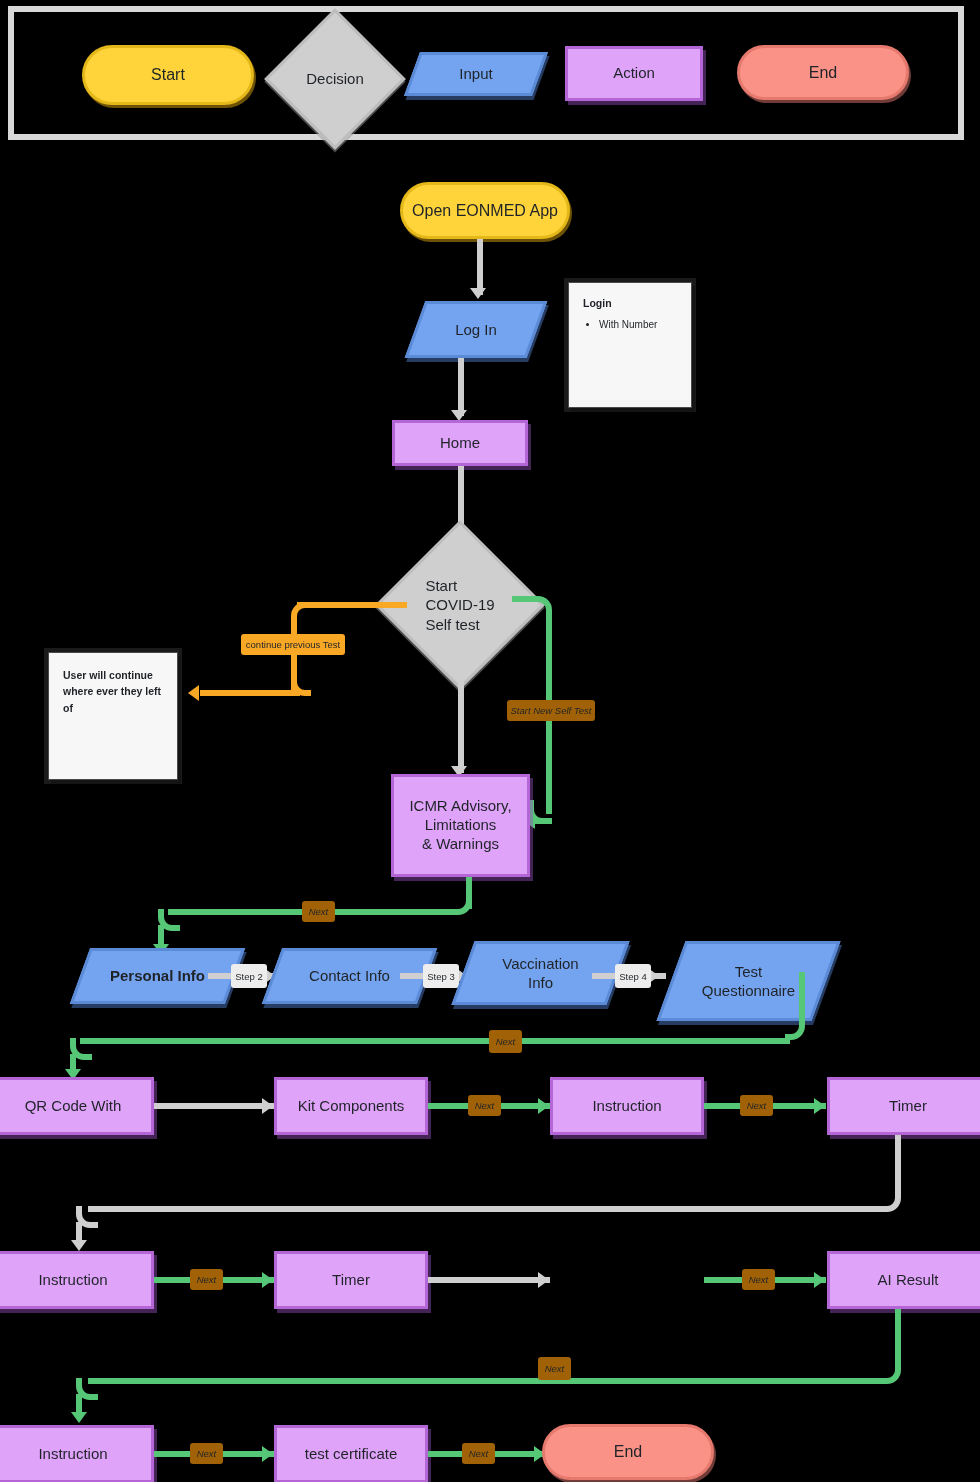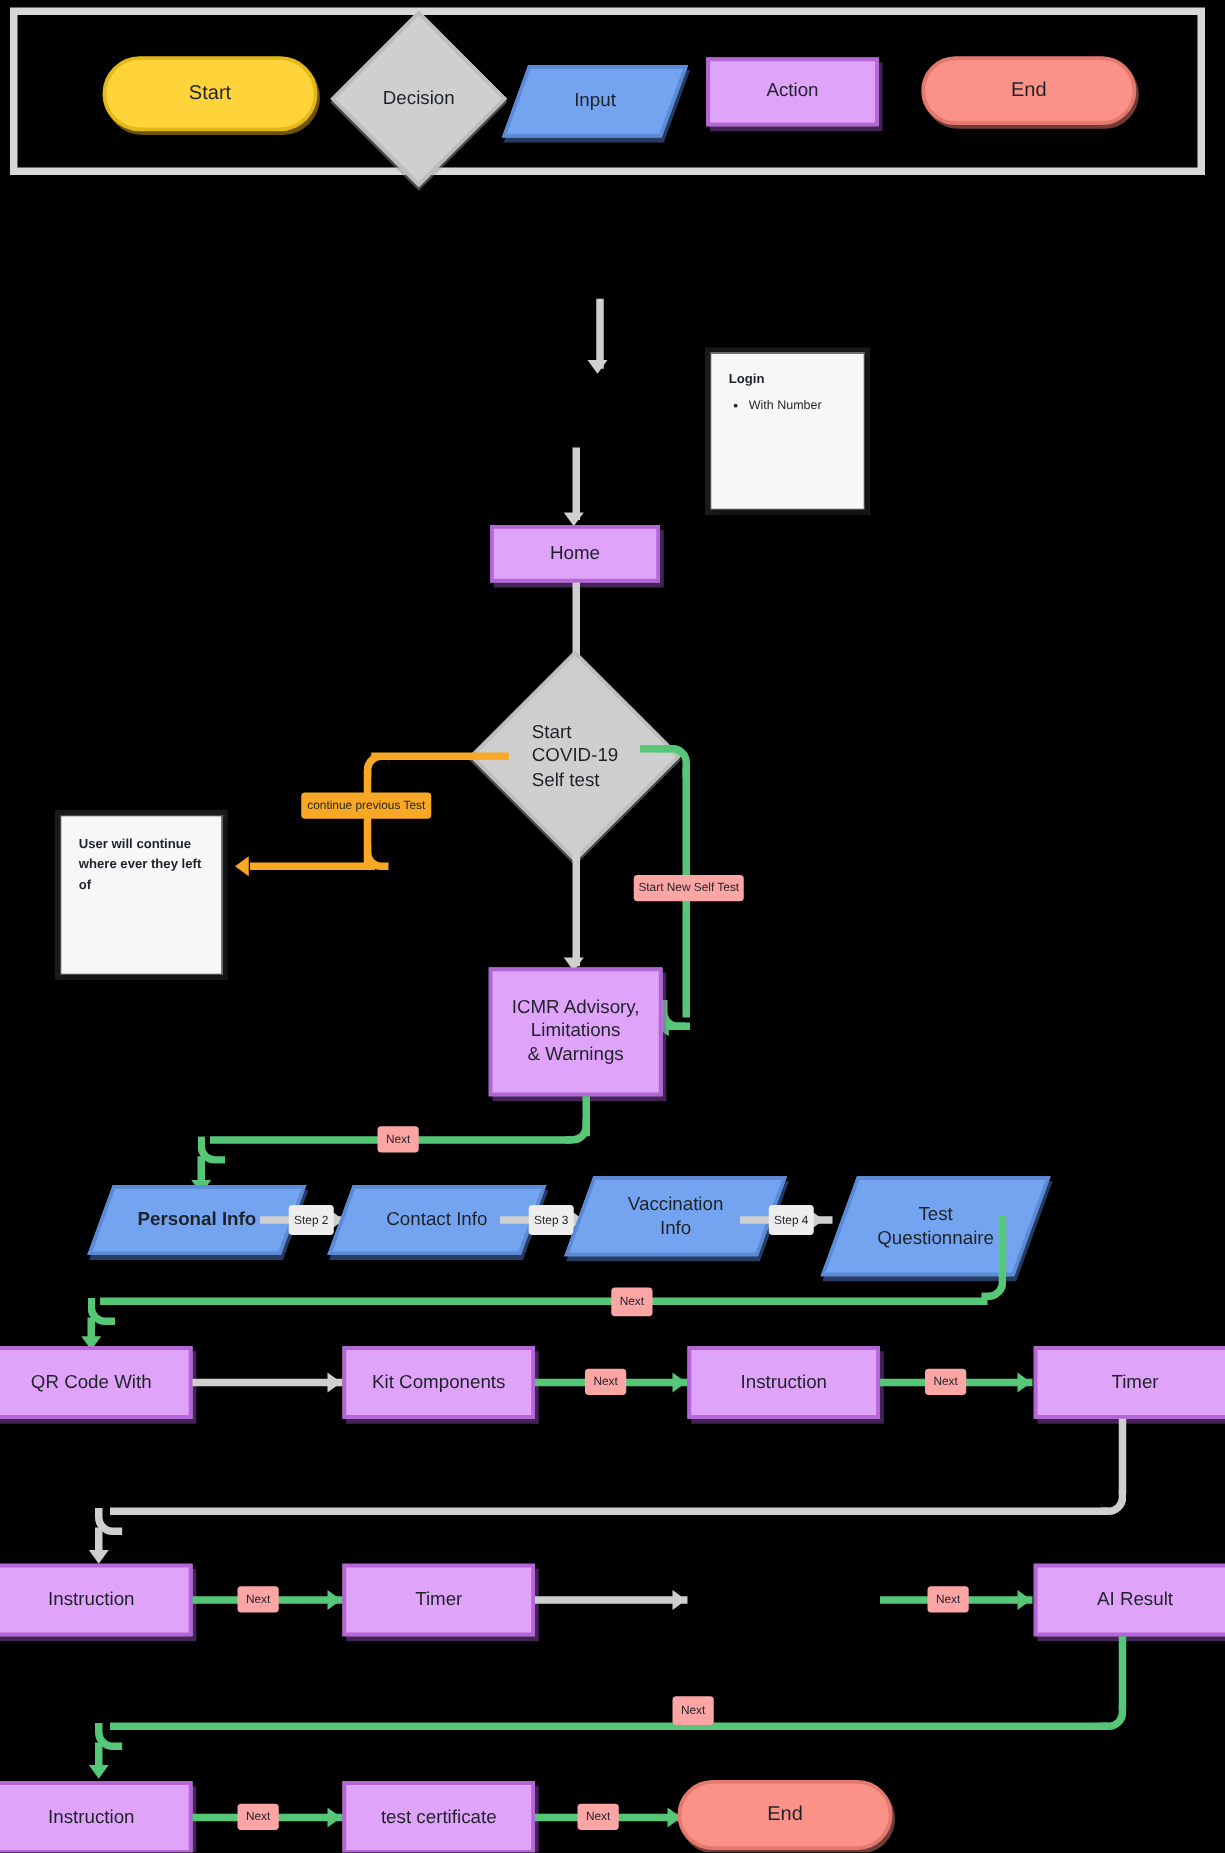--- a/index.html
+++ b/index.html
@@ -161,57 +161,64 @@
   .elabel{
     position:absolute;
     box-sizing:border-box;
     display:flex;align-items:center;justify-content:center;
     font-size:9.5px;
     color:#1f2328;
     border-radius:3px;
     padding:0 6px;
     white-space:nowrap;
   }
-  .elabel.green{background:#fca5a5;}
+  .elabel.green{background:#a16207;font-style:italic;}
   .elabel.gray{background:#EDEDED;}
   .elabel.orange{background:#F9A825;}
 </style>
 </head>
 <body>
 
 <div id="stage">
 
   <div class="legend-frame"></div>
 
   <div class="node term" style="left:82px;top:45px;width:172px;height:60px;">
     <span>Start</span>
   </div>
 
   <div class="diamond-wrap" style="left:285px;top:29px;width:100px;height:100px;">
     <div class="diamond"></div>
     <div class="diamond-label">Decision</div>
   </div>
 
-  <div class="para-wrap" style="left:412px;top:52px;width:128px;height:58px;">
+  <div class="para-wrap" style="left:412px;top:52px;width:128px;height:44px;">
     <div class="para-skew"></div>
     <div class="para-label">Input</div>
   </div>
 
   <div class="node proc" style="left:565px;top:46px;width:138px;height:55px;font-size:15px;">
     <span>Action</span>
   </div>
 
   <div class="node term end" style="left:737px;top:45px;width:172px;height:55px;">
     <span>End</span>
   </div>
 
+  <div class="node term" style="left:400px;top:182px;width:170px;height:57px;">
+    <span>Open EONMED App</span>
+  </div>
 
   <div class="edge v" style="left:477px;top:239px;height:56px;"></div>
   <div class="arrow ar-down" style="left:470px;top:288px;"></div>
 
+  <div class="para-wrap" style="left:415px;top:301px;width:122px;height:57px;">
+    <div class="para-skew"></div>
+    <div class="para-label">Log In</div>
+  </div>
 
   <div class="note" style="left:568px;top:282px;width:124px;height:126px;">
     <p class="note-title">Login</p>
     <ul class="note-list">
       <li>With Number</li>
     </ul>
   </div>
 
   <div class="edge v" style="left:458px;top:358px;height:58px;"></div>
   <div class="arrow ar-down" style="left:451px;top:410px;"></div>

